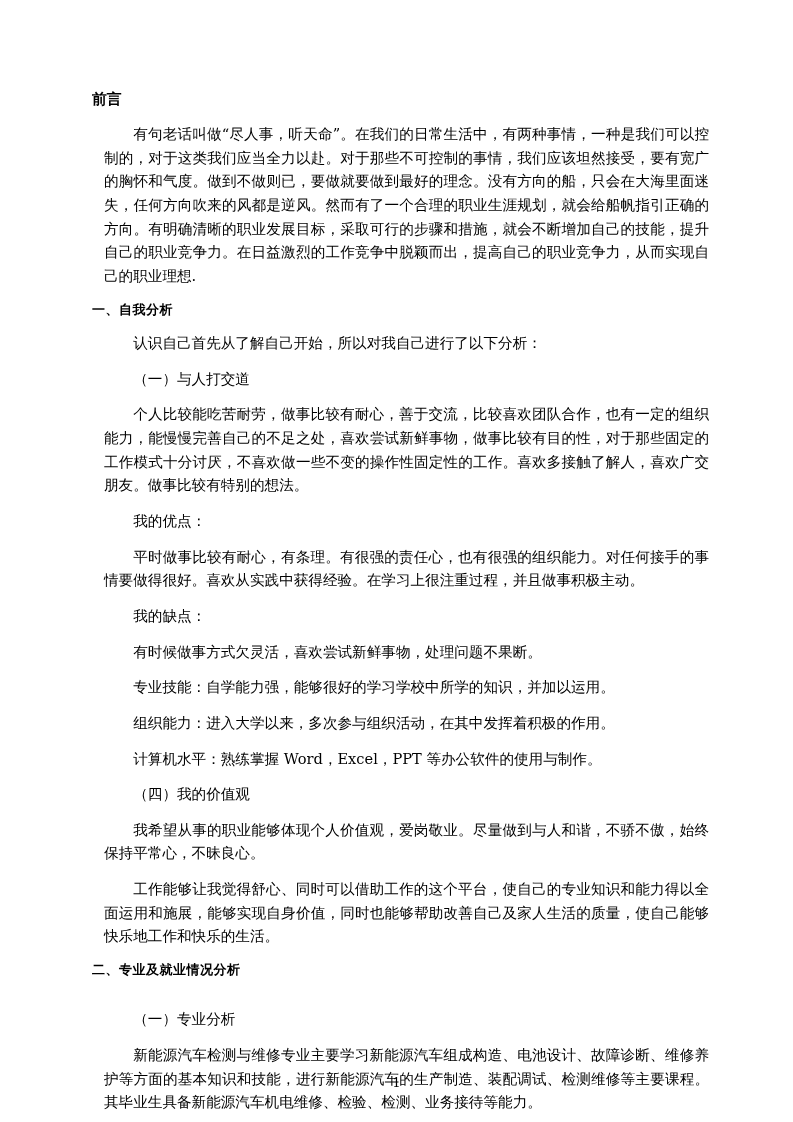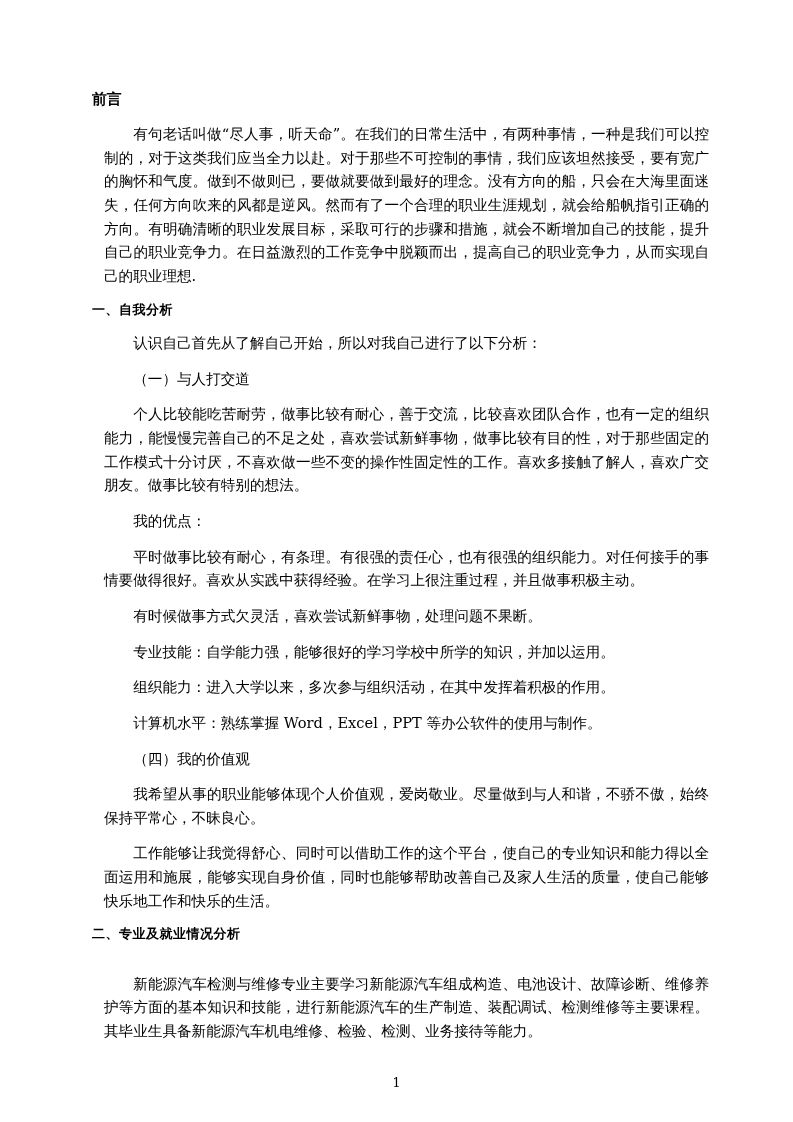--- a/index.html
+++ b/index.html
@@ -65,30 +65,32 @@
     <h2 class="sub-title">前言</h2>
     <p class="para">有句老话叫做“尽人事，听天命”。在我们的日常生活中，有两种事情，一种是我们可以控制的，对于这类我们应当全力以赴。对于那些不可控制的事情，我们应该坦然接受，要有宽广的胸怀和气度。做到不做则已，要做就要做到最好的理念。没有方向的船，只会在大海里面迷失，任何方向吹来的风都是逆风。然而有了一个合理的职业生涯规划，就会给船帆指引正确的方向。有明确清晰的职业发展目标，采取可行的步骤和措施，就会不断增加自己的技能，提升自己的职业竞争力。在日益激烈的工作竞争中脱颖而出，提高自己的职业竞争力，从而实现自己的职业理想.</p>
 
     <h1 class="sec-title">一、自我分析</h1>
     <p class="para">认识自己首先从了解自己开始，所以对我自己进行了以下分析：</p>
     <p class="para">（一）与人打交道</p>
     <p class="para">个人比较能吃苦耐劳，做事比较有耐心，善于交流，比较喜欢团队合作，也有一定的组织能力，能慢慢完善自己的不足之处，喜欢尝试新鲜事物，做事比较有目的性，对于那些固定的工作模式十分讨厌，不喜欢做一些不变的操作性固定性的工作。喜欢多接触了解人，喜欢广交朋友。做事比较有特别的想法。</p>
 
     <p class="para">我的优点：</p>
     <p class="para">平时做事比较有耐心，有条理。有很强的责任心，也有很强的组织能力。对任何接手的事情要做得很好。喜欢从实践中获得经验。在学习上很注重过程，并且做事积极主动。</p>
+    <p class="para">我的缺点：</p>
     <p class="para">有时候做事方式欠灵活，喜欢尝试新鲜事物，处理问题不果断。</p>
 
     <p class="para">专业技能：自学能力强，能够很好的学习学校中所学的知识，并加以运用。</p>
     <p class="para">组织能力：进入大学以来，多次参与组织活动，在其中发挥着积极的作用。</p>
     <p class="para">计算机水平：熟练掌握 Word，Excel，PPT 等办公软件的使用与制作。</p>
 
     <p class="para">（四）我的价值观</p>
     <p class="para">我希望从事的职业能够体现个人价值观，爱岗敬业。尽量做到与人和谐，不骄不傲，始终保持平常心，不昧良心。</p>
     <p class="para">工作能够让我觉得舒心、同时可以借助工作的这个平台，使自己的专业知识和能力得以全面运用和施展，能够实现自身价值，同时也能够帮助改善自己及家人生活的质量，使自己能够快乐地工作和快乐的生活。</p>
 
     <h1 class="sec-title">二、专业及就业情况分析</h1>
     <div class="gap-sm"></div>
+    <p class="para">（一）专业分析</p>
     <p class="para">新能源汽车检测与维修专业主要学习新能源汽车组成构造、电池设计、故障诊断、维修养护等方面的基本知识和技能，进行新能源汽车的生产制造、装配调试、检测维修等主要课程。其毕业生具备新能源汽车机电维修、检验、检测、业务接待等能力。</p>
 
   </div>
 
   <div class="page-number">1</div>
 </div>
 
 </body></html>

